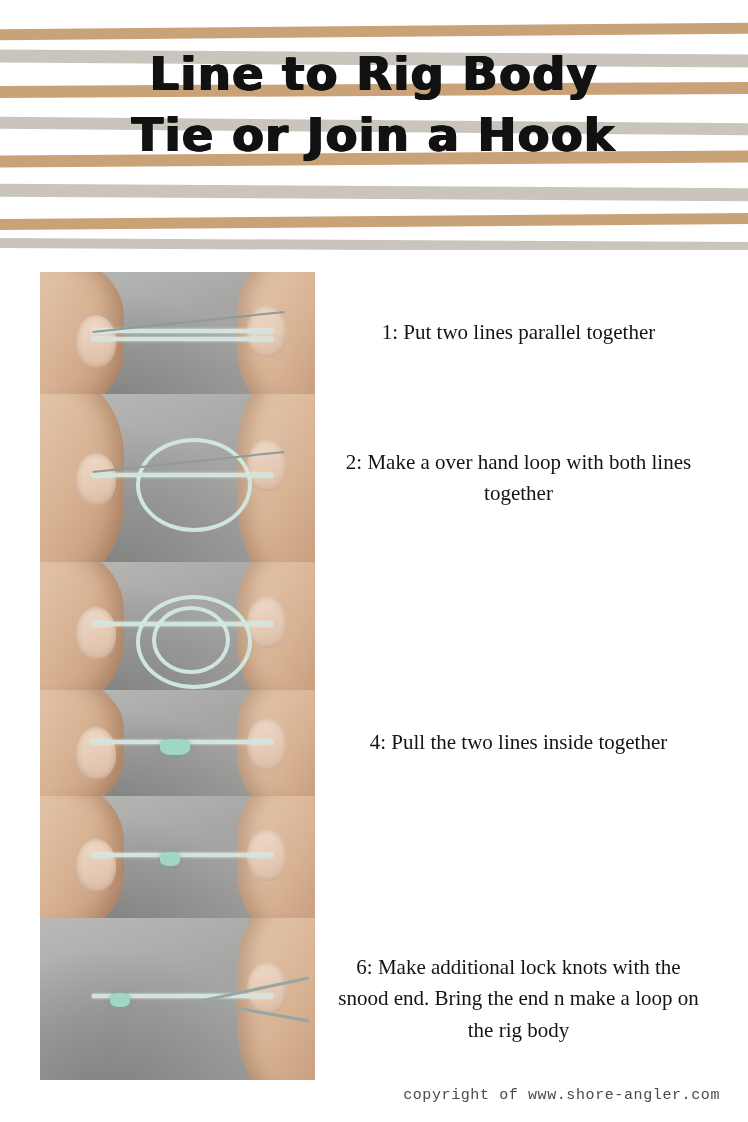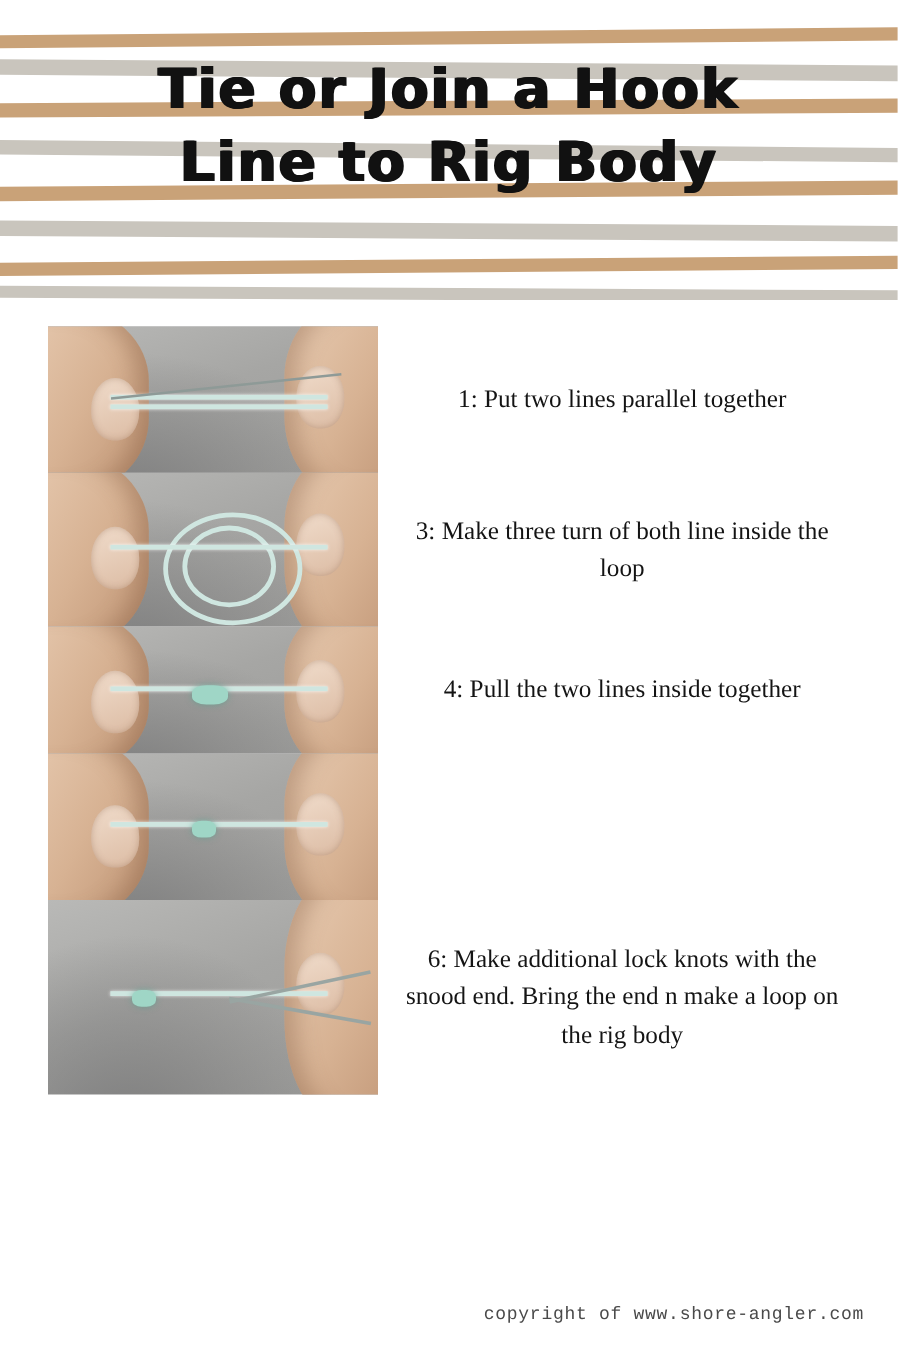--- a/index.html
+++ b/index.html
@@ -180,22 +180,22 @@
   <div class="stroke tan  s1"></div>
   <div class="stroke gray s2"></div>
   <div class="stroke tan  s3"></div>
   <div class="stroke gray s4"></div>
   <div class="stroke tan  s5"></div>
   <div class="stroke gray s6"></div>
   <div class="stroke tan  s7"></div>
   <div class="stroke gray s8"></div>
 
   <div class="title-wrap">
+    <div class="title-line">Line to Rig Body</div>
     <div class="title-line">Tie or Join a Hook</div>
-    <div class="title-line">Line to Rig Body</div>
   </div>
 </div>
 
 <div class="steps">
 
   <div class="step">
     <div class="photo" style="height:122px">
       <div class="scene">
         <div class="hand left">
             <div class="nail l"></div>
@@ -204,36 +204,51 @@
             <div class="nail r"></div>
           </div>
         <div class="line-h a"></div>
         <div class="line-h b"></div>
         <div class="line-thin"></div>
       </div>
     </div>
     <div class="caption">1: Put two lines parallel together</div>
   </div>
 
+  <div class="step">
+    <div class="photo" style="height:168px">
+      <div class="scene">
+        <div class="hand left">
+            <div class="nail l"></div>
+          </div>
+        <div class="hand right">
+            <div class="nail r"></div>
+          </div>
+        <div class="loop big"></div>
+        <div class="line-h a"></div>
+        <div class="line-thin"></div>
+      </div>
+    </div>
+    <div class="caption">2: Make a over hand loop with both lines together</div>
+  </div>
 
   <div class="step">
     <div class="photo" style="height:128px">
       <div class="scene">
         <div class="hand left">
             <div class="nail l"></div>
           </div>
         <div class="hand right">
             <div class="nail r"></div>
           </div>
         <div class="loop big"></div>
         <div class="loop sm"></div>
         <div class="line-h a"></div>
       </div>
     </div>
-    <div class="caption">3: Make three turn of both line inside the loop</div>
   </div>
 
   <div class="step">
     <div class="photo" style="height:106px">
       <div class="scene">
         <div class="hand left">
             <div class="nail l"></div>
           </div>
         <div class="hand right">
             <div class="nail r"></div>

